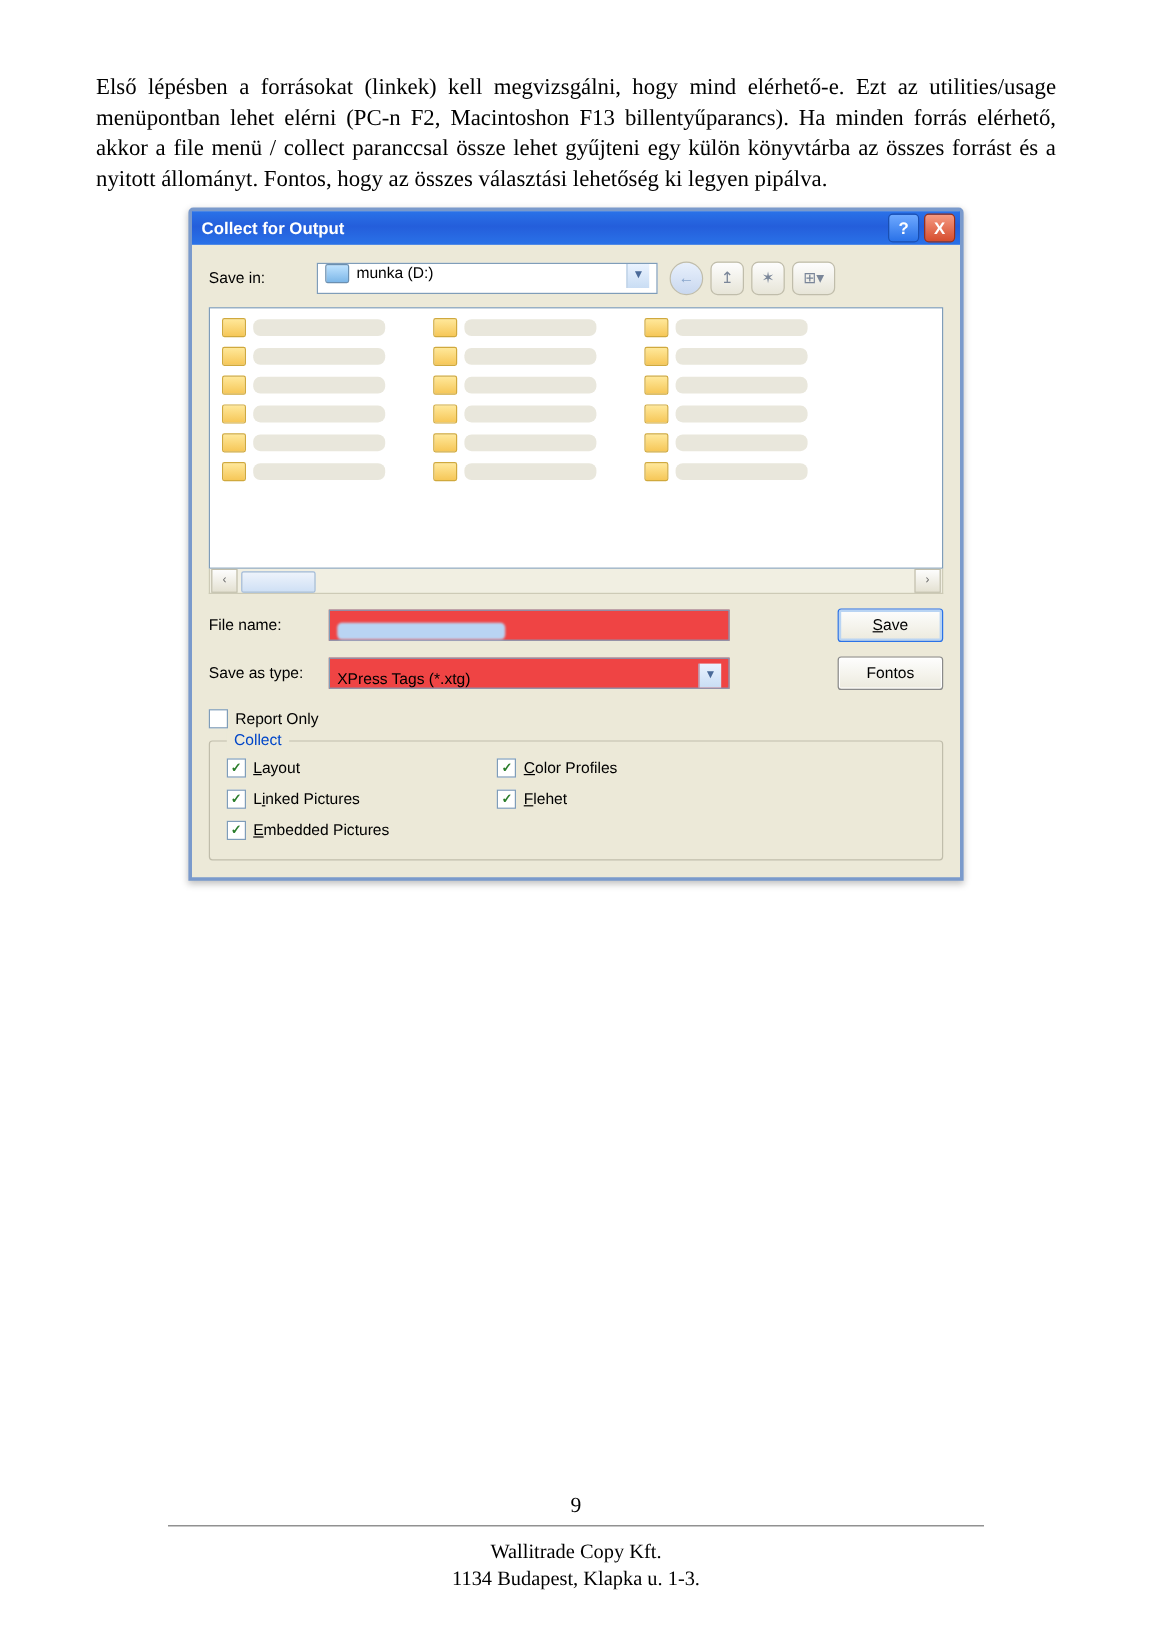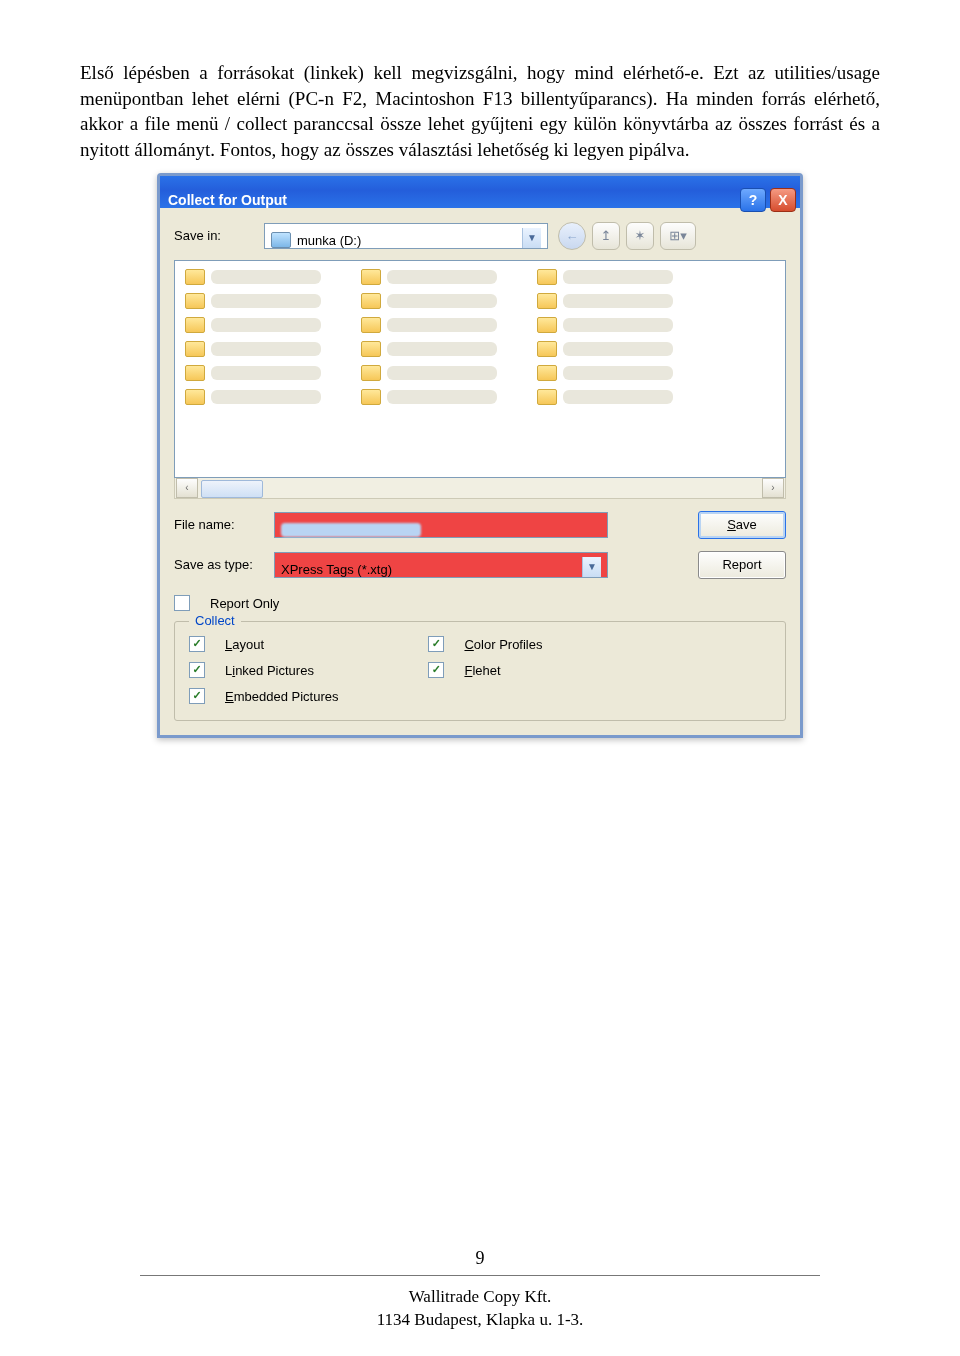--- a/index.html
+++ b/index.html
@@ -1,30 +1,30 @@
 <!DOCTYPE html>
 <html><head>
 <meta charset="utf-8">
 <style>
   body{margin:0;background:#fff;font-family:"Times New Roman",serif;color:#000}
   .page{width:960px;margin:0 auto;padding:60px 80px 30px 80px;box-sizing:border-box}
   .body-text{font-size:19px;line-height:1.35;text-align:justify}
   .dlg-wrap{display:flex;justify-content:center;margin-top:10px}
   .dlg{width:640px;border:3px solid #7a9acc;border-radius:4px 4px 0 0;font-family:Tahoma,Arial,sans-serif;font-size:13px;color:#000;background:#ece9d8;box-shadow:0 2px 6px rgba(0,0,0,.25)}
   
-  .tb{height:16px;background:linear-gradient(#2a72e8,#245edb 45%,#2a72e8);display:flex;align-items:center;padding:16px 4px 0 8px;color:#fff;font-weight:bold;font-size:14px}
+  .tb{height:28px;background:linear-gradient(#2a72e8,#245edb 45%,#2a72e8);display:flex;align-items:center;padding:0 4px 0 8px;color:#fff;font-weight:bold;font-size:14px}
   .tb-title{flex:1}
   .tb-btn{width:24px;height:22px;margin-left:4px;border-radius:4px;display:flex;align-items:center;justify-content:center;font-weight:bold;font-family:Arial}
   .tb-help{background:linear-gradient(#6ea9ff,#2a72e8);border:1px solid #1a4fb0;color:#fff}
   .tb-close{background:linear-gradient(#f59a82,#d64d2e);border:1px solid #9c2f16;color:#fff;font-size:14px}
   
   .inner{padding:14px}
   .row{display:flex;align-items:center;margin-bottom:10px}
   .lbl{width:90px}
-  .combo{flex:1;height:24px;background:#fff;border:1px solid #7f9db9;display:flex;align-items:flex-end;padding:0 6px;max-width:270px}
+  .combo{flex:1;height:24px;background:#fff;border:1px solid #7f9db9;display:flex;align-items:flex-start;padding:0 6px;max-width:270px}
   .combo .di{width:18px;height:14px;margin-right:6px;background:linear-gradient(#bfe3ff,#7db7e8);border:1px solid #6b8fb0;border-radius:2px}
   .combo .dd{margin-left:auto;width:18px;height:20px;background:linear-gradient(#eaf3ff,#c9ddf4);border-left:1px solid #aac3e0;display:flex;align-items:center;justify-content:center;color:#4a6a99;font-size:10px}
   .nav{display:flex;gap:6px;margin-left:10px}
   .nav-btn{width:26px;height:26px;border-radius:6px;background:linear-gradient(#fdfdfd,#e7e5d8);border:1px solid #c0bdab;display:flex;align-items:center;justify-content:center;color:#7a8699;font-size:13px}
   .nav-btn.back{border-radius:50%;background:linear-gradient(#e8f0fc,#c9d8ef);color:#8aa6cc}
   .nav-btn.views{width:34px}
   
   .pane{background:#fff;border:1px solid #7f9db9;height:200px;padding:8px 10px;display:flex;gap:40px;overflow:hidden}
   .col{display:flex;flex-direction:column;gap:8px}
   .fitem{display:flex;align-items:center;gap:6px}
@@ -38,21 +38,21 @@
   
   .frow{display:flex;align-items:center;margin-top:12px;gap:10px}
   .frow .lbl{width:90px}
   .txtfield{flex:1;max-width:320px;height:24px;background:#ef4444;border:1px solid #7f9db9;display:flex;align-items:flex-end;padding:0 6px}
   .txtfield .blurv{flex:0 0 auto;width:140px;height:14px;border-radius:4px;background:#b9d4f3;filter:blur(1px)}
   .txtfield .dd{margin-left:auto;width:18px;height:20px;background:linear-gradient(#eaf3ff,#c9ddf4);border-left:1px solid #aac3e0;display:flex;align-items:center;justify-content:center;color:#4a6a99;font-size:10px}
   .btn{width:86px;height:26px;background:linear-gradient(#fefefe,#eceadd);border:1px solid #8a8a8a;border-radius:3px;display:flex;align-items:center;justify-content:center;margin-left:auto;box-shadow:inset 0 0 0 1px #fff}
   .btn.save{border:1px solid #2a72e8;box-shadow:inset 0 0 0 2px #b9d4f3}
   .under{text-decoration:underline}
   
-  .chk{display:flex;align-items:flex-end;gap:20px;margin-top:16px}
+  .chk{display:flex;align-items:center;gap:6px;margin-top:16px}
   .box{width:14px;height:14px;background:#fff;border:1px solid #7f9db9;display:flex;align-items:center;justify-content:center;font-size:11px;color:#2a7d2a;font-weight:bold}
   
   .group{margin-top:10px;border:1px solid #c0bdab;border-radius:3px;padding:14px 14px 16px 14px;position:relative}
   .group-title{position:absolute;top:-9px;left:14px;background:#ece9d8;padding:0 6px;color:#0046c8}
   .gcols{display:flex;gap:90px}
   .gcol{display:flex;flex-direction:column;gap:10px}
   
   .footer{margin-top:510px;text-align:center;font-size:17px}
   .footer .hr{border-top:1px solid #777;margin:6px 60px 10px 60px}
   .pagenum{font-size:18px;margin-bottom:4px}
@@ -189,21 +189,21 @@
               <span>ave</span>
           </div>
         </div>
 
         <div class="frow">
           <div class="lbl">Save as type:</div>
           <div class="txtfield">
             <span>XPress Tags (*.xtg)</span>
             <span class="dd">▼</span>
           </div>
-          <div class="btn">Report</div>
+          <div class="btn">Fontos</div>
         </div>
 
         <div class="chk">
           <span class="box"></span>
           <span>Report Only</span>
         </div>
 
         <div class="group">
           <span class="group-title">Collect</span>
           <div class="gcols">

